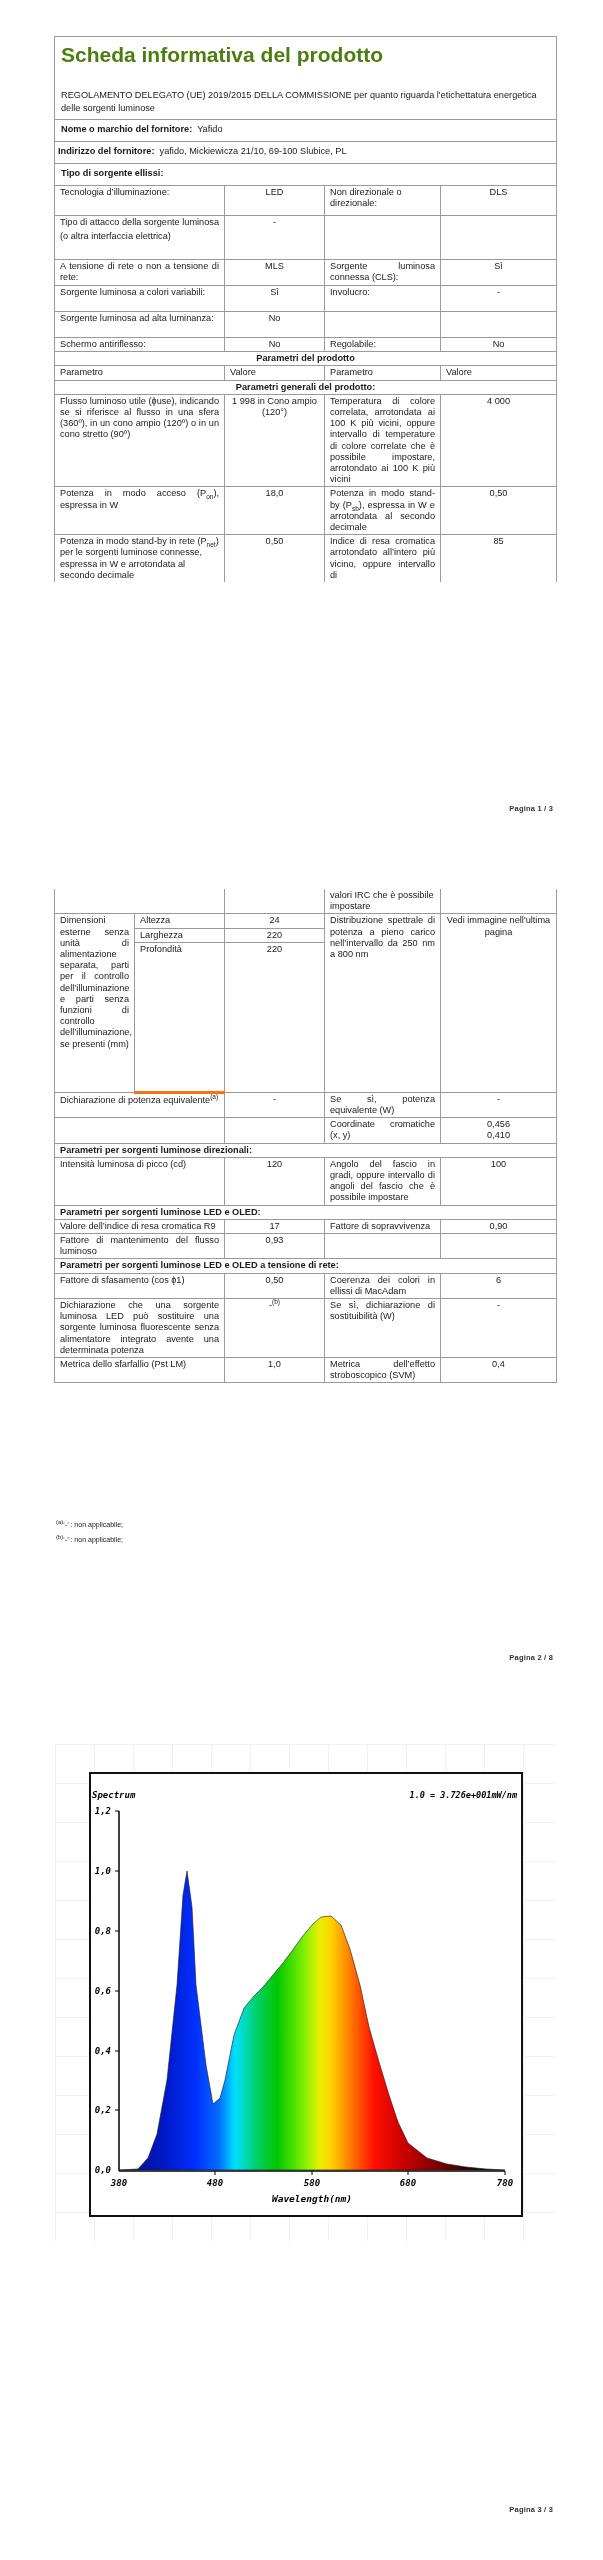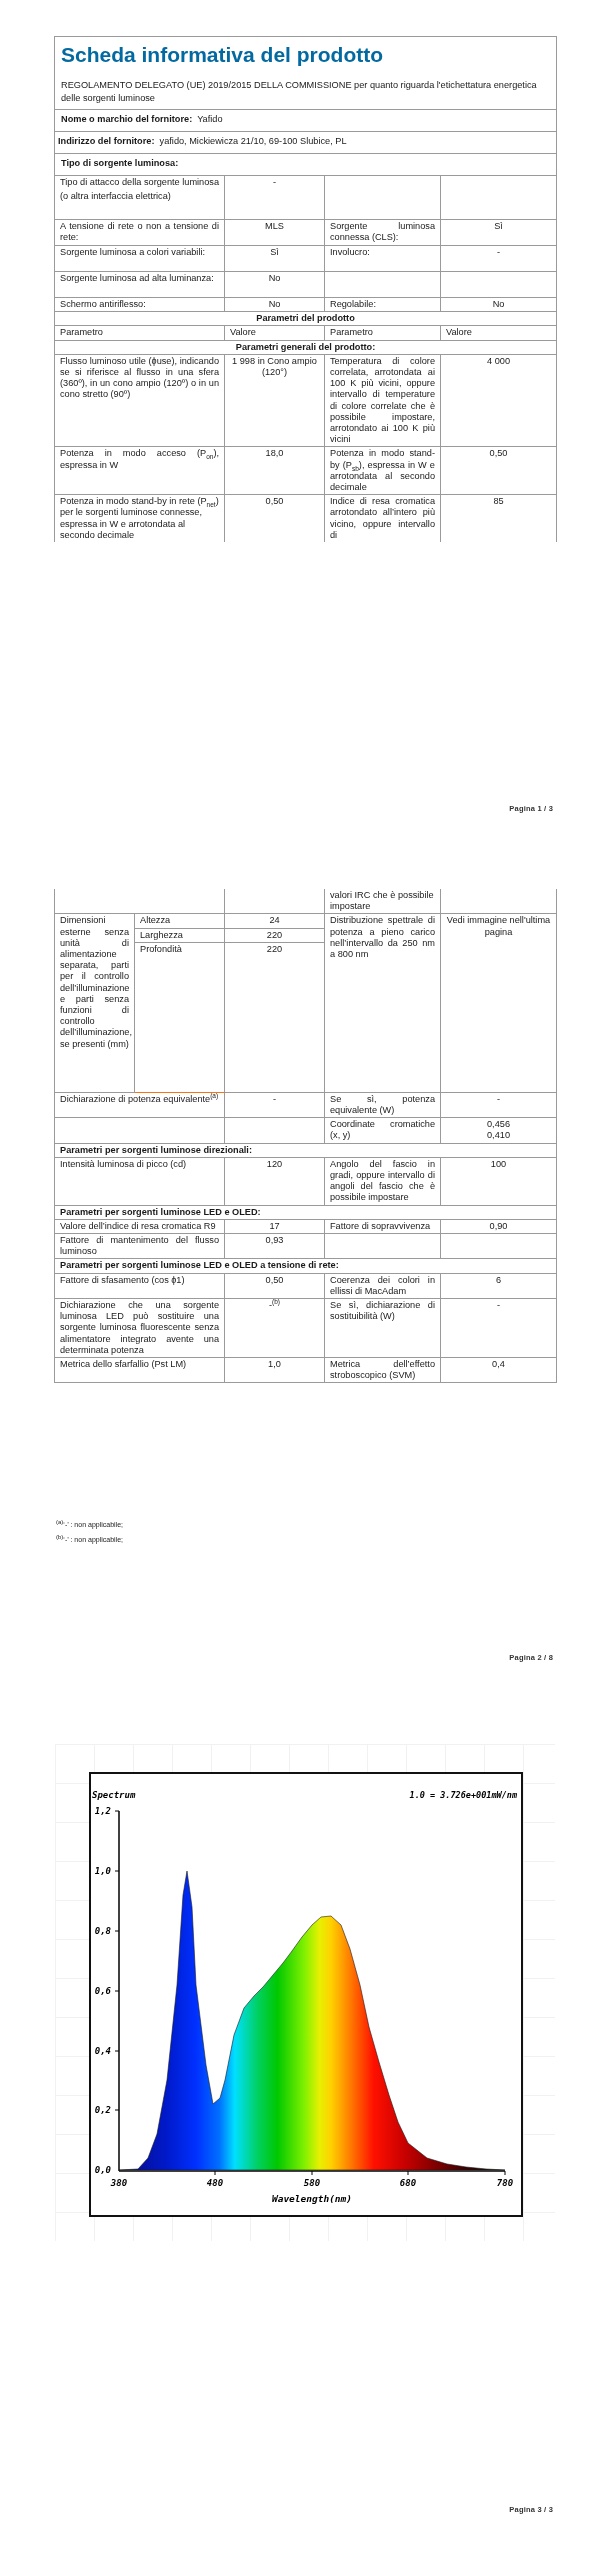--- a/index.html
+++ b/index.html
@@ -4,22 +4,22 @@
 <style>
   html, body { margin:0; padding:0; background:#ffffff; }
   body { width:603px; height:2560px; position:relative; overflow:hidden;
          font-family:"Liberation Sans", "DejaVu Sans", sans-serif; color:#1a1a1a; }
   table.sheet { position:absolute; left:54px; width:502px; border-collapse:collapse; table-layout:fixed; font-size:9.2px; line-height:11.2px; }
   table.sheet td { border:1px solid #9a9a9a; padding:1px 5px 1px 5px; vertical-align:top; }
   td.c { text-align:center; }
   td.j { text-align:justify; }
   td.b { font-weight:bold; }
   td.hdr { text-align:center; font-weight:bold; }
-  .title { font-size:21px; line-height:26px; font-weight:bold; color:#0369a1; padding-top:3px; }
-  .reg { font-size:9.2px; line-height:12.5px; margin-top:11px; padding-bottom:3px; }
+  .title { font-size:21px; line-height:26px; font-weight:bold; color:#4d7c0f; padding-top:3px; }
+  .reg { font-size:9.2px; line-height:12.5px; margin-top:21px; padding-bottom:3px; }
   .pager { position:absolute; right:50px; font-size:7.5px; font-weight:bold; color:#333; letter-spacing:0.2px; }
   .foot { position:absolute; left:56px; font-size:7px; color:#222; }
   .foot sup { font-size:6px; }
   sub, sup { font-size:6.5px; line-height:0; }
   .grid-bg { position:absolute; left:55px; top:1744px; width:500px; height:497px;
              background-image:
                linear-gradient(to right, #f1f1f1 1px, transparent 1px),
                linear-gradient(to bottom, #f1f1f1 1px, transparent 1px);
              background-size:39px 39px; }
   .chart-frame { position:absolute; left:89px; top:1772px; width:430px; height:441px; border:2px solid #111; background:#fff; }
@@ -43,23 +43,29 @@
       <div class="reg"><span>REGOLAMENTO DELEGATO (UE) 2019/2015 DELLA COMMISSIONE</span><span> per quanto riguarda l'etichettatura energetica delle sorgenti luminose</span></div>
     </td>
   </tr>
   <tr style="height:22px">
         <td colspan="4" style="padding:4px 6px"><b>Nome o marchio del fornitore:</b>&nbsp; <span>Yafido</span></td>
       </tr>
   <tr style="height:22px">
         <td colspan="4" style="padding:4px 3px"><b>Indirizzo del fornitore:</b>&nbsp; <span>yafido, Mickiewicza 21/10, 69-100 Slubice, PL</span></td>
       </tr>
   <tr style="height:22px">
-        <td colspan="4" style="padding:4px 6px" class="b">Tipo di sorgente luminosa:</td>
-      </tr>
-
+        <td colspan="4" style="padding:4px 6px" class="b">Tipo di sorgente ellissi:</td>
+      </tr>
+
+  <tr style="height:30px">
+    <td>Tecnologia d’illuminazione:</td>
+    <td class="c">LED</td>
+    <td>Non direzionale o direzionale:</td>
+    <td class="c">DLS</td>
+  </tr>
   <tr style="height:44px">
     <td class="j">
           <div>Tipo di attacco della sorgente luminosa</div>
           <div style="margin-top:3px">(o altra interfaccia elettrica)</div>
         </td>
     <td class="c">-</td>
     <td></td>
     <td class="c"></td>
   </tr>
   <tr style="height:26px">
@@ -141,21 +147,21 @@
     <td>Altezza</td>
     <td class="c">24</td>
     <td rowspan="3" class="j">Distribuzione spettrale di potenza a pieno carico nell’intervallo da 250 nm a 800 nm</td>
     <td rowspan="3" class="c">Vedi immagine nell'ultima pagina</td>
   </tr>
   <tr style="height:12px">
     <td>Larghezza</td>
     <td class="c">220</td>
   </tr>
   <tr style="height:150px">
-    <td style="border-bottom:1px solid #f97316">Profondità</td>
+    <td style="border-bottom:3px solid #f97316">Profondità</td>
     <td class="c">220</td>
   </tr>
   <tr>
     <td colspan="2" class="j"><span>Dichiarazione di potenza equivalente</span><sup>(a)</sup></td>
     <td class="c">-</td>
     <td class="j">Se sì, potenza equivalente (W)</td>
     <td class="c">-</td>
   </tr>
   <tr>
     <td colspan="2"></td>

